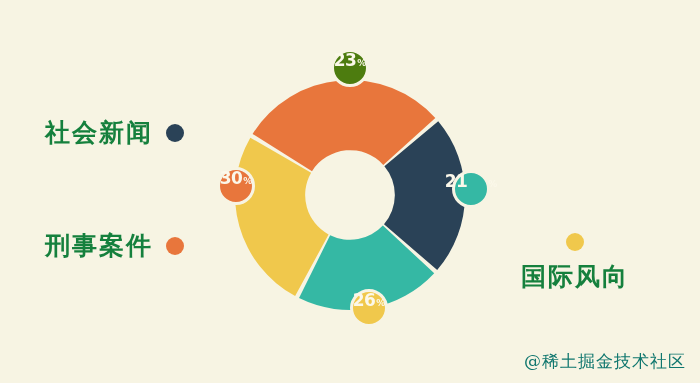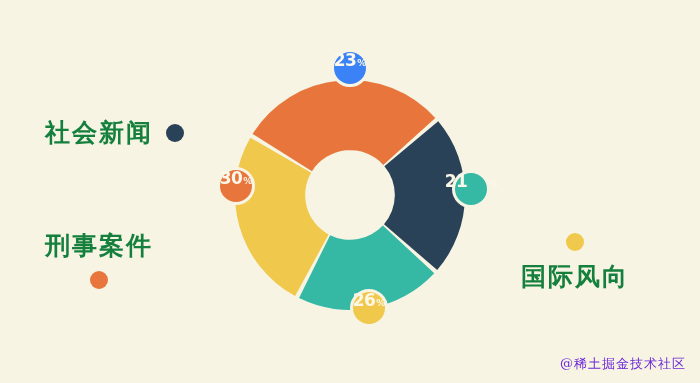--- a/index.html
+++ b/index.html
@@ -28,21 +28,21 @@
     line-height:1;
   }
   .legend-dot {
     width:18px;
     height:18px;
     border-radius:50%;
     flex:none;
   }
   .legend-left  { right:auto; }
   #legend-social    { left:45px;  top:120px; }
-  #legend-criminal  { left:45px;  top:233px;flex-direction:column; }
+  #legend-criminal  { left:45px;  top:233px; }
   #legend-ent       { left:521px; top:120px; }
   #legend-intl      { left:521px; top:233px;flex-direction:column; }
 
   
   #donut-wrap {
     position:absolute;
     left:235px;
     top:80px;
     width:230px;
     height:230px;
@@ -69,22 +69,22 @@
   #badge-social   { left:331px; top:49px;  background:#2a4257; }
   #badge-ent      { left:452px; top:170px; background:#35b8a4;gap:20px; }
   #badge-intl     { left:350px; top:289px; background:#f0c84c; }
   #badge-criminal { left:217px; top:167px; background:#e8763c; }
 
   
   #watermark {
     position:absolute;
     right:14px;
     bottom:10px;
-    font-size:13px;
-    color:#6d28d9;
+    font-size:17px;
+    color:#0f766e;
     letter-spacing:1px;
     font-family:"DejaVu Serif","Liberation Serif",serif;
   }
 </style>
 </head>
 <body>
 
 <div id="stage">
 
   <div class="legend-item legend-left" id="legend-social">
@@ -107,21 +107,21 @@
     <svg id="donut-svg" viewBox="0 0 230 230">
       <g id="slices">
           <path d="M 203.22399245875945 41.23329236954686 A 115 115 0 0 1 202.18544866273004 189.9913164404951 L 149.0023249784647 144.24661341179308 A 44.85 44.85 0 0 0 149.4073570589162 86.23098402412327 Z" fill="#2a4257"></path>
           <path d="M 199.24243336054855 193.28289993027556 A 115 115 0 0 1 64.04681305521936 218.09593949409566 L 95.12825709153554 155.2074164026973 A 44.85 44.85 0 0 0 147.85454901061394 145.53033097280746 Z" fill="#35b8a4"></path>
           <path d="M 60.12674257014507 216.06396795612605 A 115 115 0 0 1 15.306873872405703 57.673909928309484 L 76.11968081023822 92.6428248720407 A 44.85 44.85 0 0 0 93.59942960235658 154.41494750288916 Z" fill="#f0c84c"></path>
           <path d="M 17.580979041054206 53.88916335542051 A 115 115 0 0 1 200.3272217121958 37.900938819738045 L 148.2776164677564 84.93136613969784 A 44.85 44.85 0 0 0 77.00658182601114 91.16677370861399 Z" fill="#e8763c"></path>
         </g>
     </svg>
   </div>
 
-  <div class="pct-badge" id="badge-social" style="background: #3b82f6;">
+  <div class="pct-badge" id="badge-social" style="background: #4d7c0f;">
     <span class="pct-num">23</span>
     <span class="pct-sign">%</span>
   </div>
 
   <div class="pct-badge" id="badge-ent" style="background: rgb(53, 184, 164);">
     <span class="pct-num">21</span>
     <span class="pct-sign">%</span>
   </div>
 
   <div class="pct-badge" id="badge-intl" style="background: rgb(240, 200, 76);">

